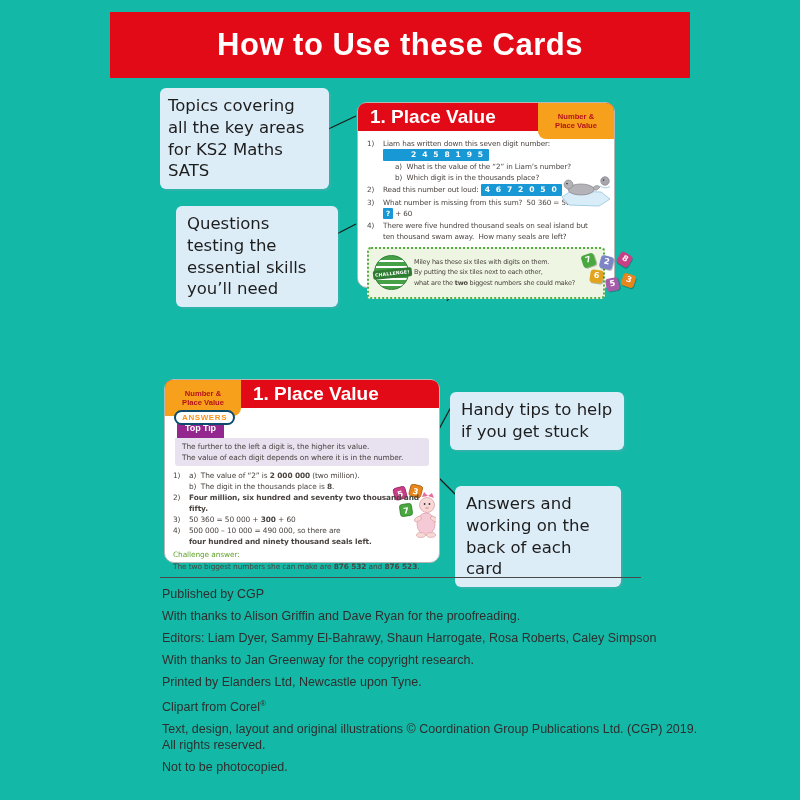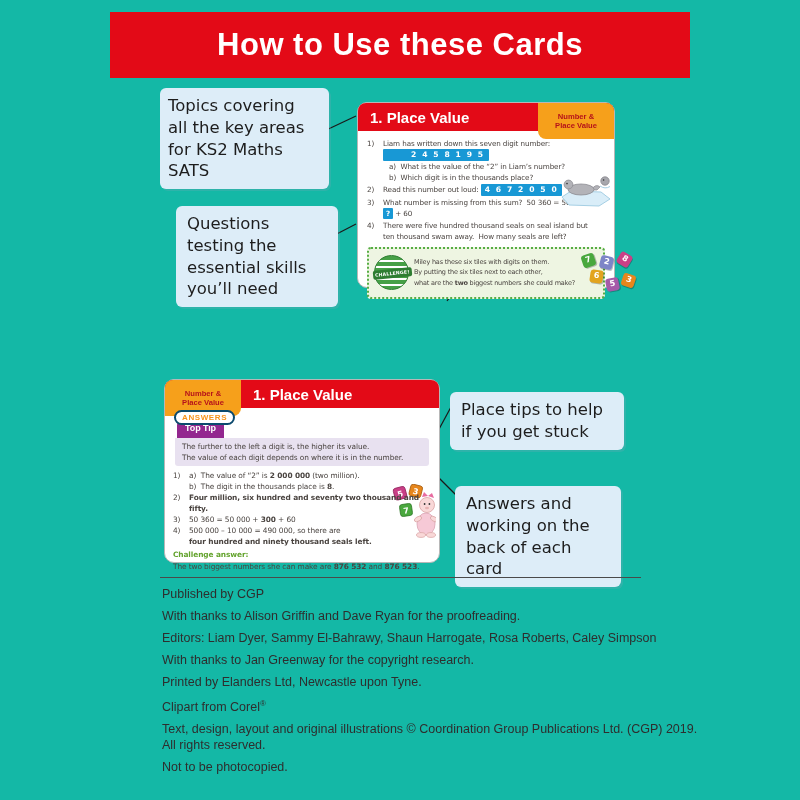--- a/index.html
+++ b/index.html
@@ -20,38 +20,38 @@
   .co-challenge{left:368px;top:303px;width:216px;}
   .co-tips{left:450px;top:392px;width:152px;}
   .co-answers{left:455px;top:486px;width:144px;}
 
   
   .card{position:absolute;background:#fff;border:1.6px solid #b7b7b7;border-radius:10px;}
   .card1{left:357px;top:102px;width:256px;height:184px;}
   .card2{left:164px;top:379px;width:274px;height:182px;}
   .chead{position:absolute;left:0;top:0;right:0;height:28px;background:#e30a17;border-radius:8px 8px 0 0;
          display:flex;align-items:center;}
-  .ctitle{color:#fff;font-family:"Liberation Sans",sans-serif;font-weight:700;font-size:15px;padding-left:12px;}
+  .ctitle{color:#fff;font-family:"Liberation Sans",sans-serif;font-weight:700;font-size:19px;padding-left:12px;}
   .card2 .ctitle{padding-left:88px;}
   .tab{position:absolute;top:0;width:76px;height:36px;background:#f6a01b;z-index:2;
        display:flex;flex-direction:column;align-items:center;justify-content:center;line-height:1.25;}
   .tab span{font-family:"Liberation Sans",sans-serif;font-weight:700;font-size:7.6px;color:#b5121b;}
   .tab-r{right:0;border-radius:0 8px 0 8px;}
   .tab-l{left:0;border-radius:8px 0 8px 0;}
   .answers-badge{position:absolute;left:9px;top:30px;z-index:3;background:#fff;border:2px solid #0c4a6e;
        border-radius:9px;padding:1px 6px;color:#f7941d;font-family:"Liberation Sans",sans-serif;
        font-weight:700;font-size:8px;letter-spacing:.6px;}
 
   
   .cbody{position:absolute;left:0;right:0;top:28px;bottom:0;padding:7px 9px 5px;
          font-size:7.2px;line-height:1.55;color:#4a4440;letter-spacing:-.1px;}
   .q{display:flex;gap:5px;margin-bottom:1px;}
   .qn{width:11px;flex:none;}
   .qt{flex:1;}
-  .sub{margin-left:6px;}
+  .sub{margin-left:12px;}
   .bluebox{display:inline-block;background:#1898d5;color:#fff;font-weight:700;font-size:7.6px;
            padding:0px 4px;letter-spacing:1.6px;border-radius:1px;}
   .qbox{display:inline-block;background:#1898d5;color:#fff;font-weight:700;padding:0 3px;border-radius:1px;}
   .challenge{margin-top:4px;border:2px dotted #56ad44;background:#eef5e2;border-radius:4px;
              display:flex;align-items:center;gap:5px;padding:4px 5px;position:relative;}
   .chbadge{flex:none;width:33px;height:33px;border-radius:50%;position:relative;border:1.5px solid #2e7d32;
            background:repeating-linear-gradient(180deg,#46a046 0 4px,#ffffff 4px 6px);}
   .chlbl{position:absolute;left:-2px;top:13px;background:#2e7d32;color:#fff;font-size:4.6px;font-weight:700;
          padding:1px 2px;border-radius:2px;transform:rotate(-6deg);letter-spacing:.2px;}
   .chtext{flex:1;font-size:6.5px;line-height:1.6;letter-spacing:-.2px;white-space:nowrap;}
@@ -68,21 +68,21 @@
 
   
   .cbody2{position:absolute;left:0;right:0;top:28px;bottom:0;padding:12px 8px 4px;
           font-size:7.4px;line-height:1.5;color:#4a4440;letter-spacing:-.1px;}
   .toptip{display:inline-block;margin-left:4px;background:#93278f;color:#fff;font-weight:700;
           font-size:9px;padding:2px 8px 2px;border-radius:5px 5px 0 0;font-family:"Liberation Sans",sans-serif;}
   .tipbox{background:#e8e1f0;border-radius:0 3px 3px 3px;padding:3px 7px;margin:0 2px 4px 2px;}
   .a{display:flex;gap:5px;}
   .an{width:11px;flex:none;}
   .at{flex:1;}
-  .chanslbl{color:#63a32d;font-weight:700;margin-top:2px;}
+  .chanslbl{color:#63a32d;font-weight:400;margin-top:2px;}
   .baby{position:absolute;right:3px;top:104px;}
   b{font-weight:700;}
 
   
   .divider{position:absolute;left:160px;top:577px;width:481px;height:1px;background:#4a4a4a;}
   .footer{position:absolute;left:162px;top:586px;width:560px;color:#2e2e2e;
           font-family:"Liberation Sans",sans-serif;font-size:12.5px;line-height:16px;}
   .fline{margin-bottom:6px;}
   .fgap{margin-top:14px;}
   .fpara{margin-bottom:6px;}
@@ -100,21 +100,21 @@
     <line x1="438" y1="431" x2="451" y2="407" stroke="#1a1a1a" stroke-width="1.2"></line>
     <line x1="438" y1="477" x2="456" y2="495" stroke="#1a1a1a" stroke-width="1.2"></line>
   </svg>
 
   <div class="banner" style="background-color: rgb(227, 10, 23);">
     <span>How to Use these Cards</span>
   </div>
 
   <div class="callout co-topics">Topics covering all the key areas for KS2 Maths SATS</div>
   <div class="callout co-questions">Questions testing the essential skills you’ll need</div>
-  <div class="callout co-tips">Place tips to help if you get stuck</div>
+  <div class="callout co-tips">Handy tips to help if you get stuck</div>
   <div class="callout co-answers">Answers and working on the back of each card</div>
 
   <div class="card card1">
     <div class="chead" style="background-color: rgb(227, 10, 23);">
       <span class="ctitle">1. Place Value</span>
     </div>
     <div class="tab tab-r" style="background-color: rgb(246, 160, 27);">
       <span>Number &amp;</span>
       <span>Place Value</span>
     </div>

